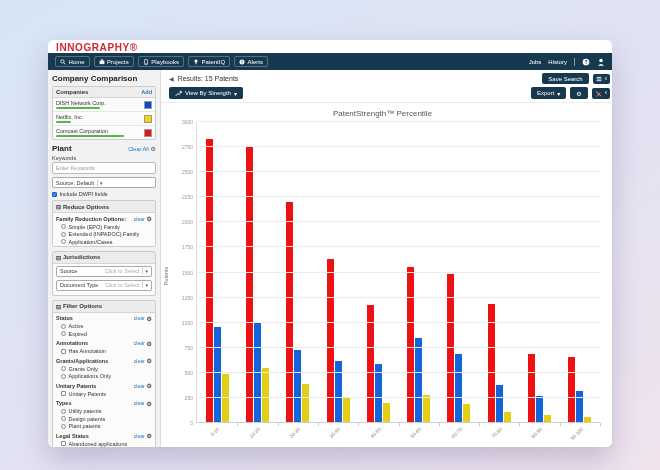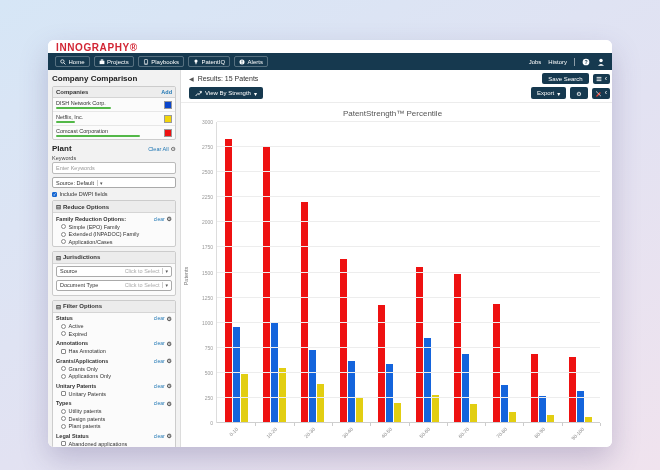--- a/index.html
+++ b/index.html
@@ -14,21 +14,21 @@
   .logo{color:#d22634;font-weight:bold;font-size:10px;letter-spacing:.6px;}
   
   .nav{height:17px;background:#16394f;display:flex;align-items:center;padding:0 7px;gap:4px;flex-shrink:0;}
   .nav-item{display:flex;align-items:center;gap:2.5px;color:#fff;font-size:6px;
     border:1px solid rgba(255,255,255,.28);border-radius:2px;padding:1.5px 4px;cursor:pointer;}
   .nav-right{margin-left:auto;display:flex;align-items:center;gap:7px;color:#fff;font-size:6px;}
   .nav-sep{width:1px;height:8px;background:rgba(255,255,255,.5);}
   svg{display:block;}
   
   .content{flex:1;display:flex;min-height:0;}
-  .sidebar{width:133px;background:#f2f2f2;border-right:1px solid #dcdcdc;padding:3px 4px;
+  .sidebar{width:113px;background:#f2f2f2;border-right:1px solid #dcdcdc;padding:3px 4px;
     font-size:6px;color:#333;overflow:hidden;flex-shrink:0;}
   .sb-title{font-weight:bold;font-size:8px;color:#222;margin:1px 0 3px;}
   .panel{background:#fbfbfb;border:1px solid #ccc;border-radius:2px;margin-bottom:4px;}
   .panel-head{display:flex;align-items:center;background:#ededed;border-bottom:1px solid #d5d5d5;
     padding:2px 3px;font-weight:bold;font-size:6px;}
   .add-link{margin-left:auto;color:#2077b4;font-size:5.5px;cursor:pointer;}
   .comp-row{display:flex;align-items:center;padding:2px 3px;border-bottom:1px solid #e7e7e7;}
   .comp-row:last-child{border-bottom:none;}
   .comp-info{flex:1;min-width:0;}
   .comp-name{font-size:5.5px;white-space:nowrap;overflow:hidden;}

